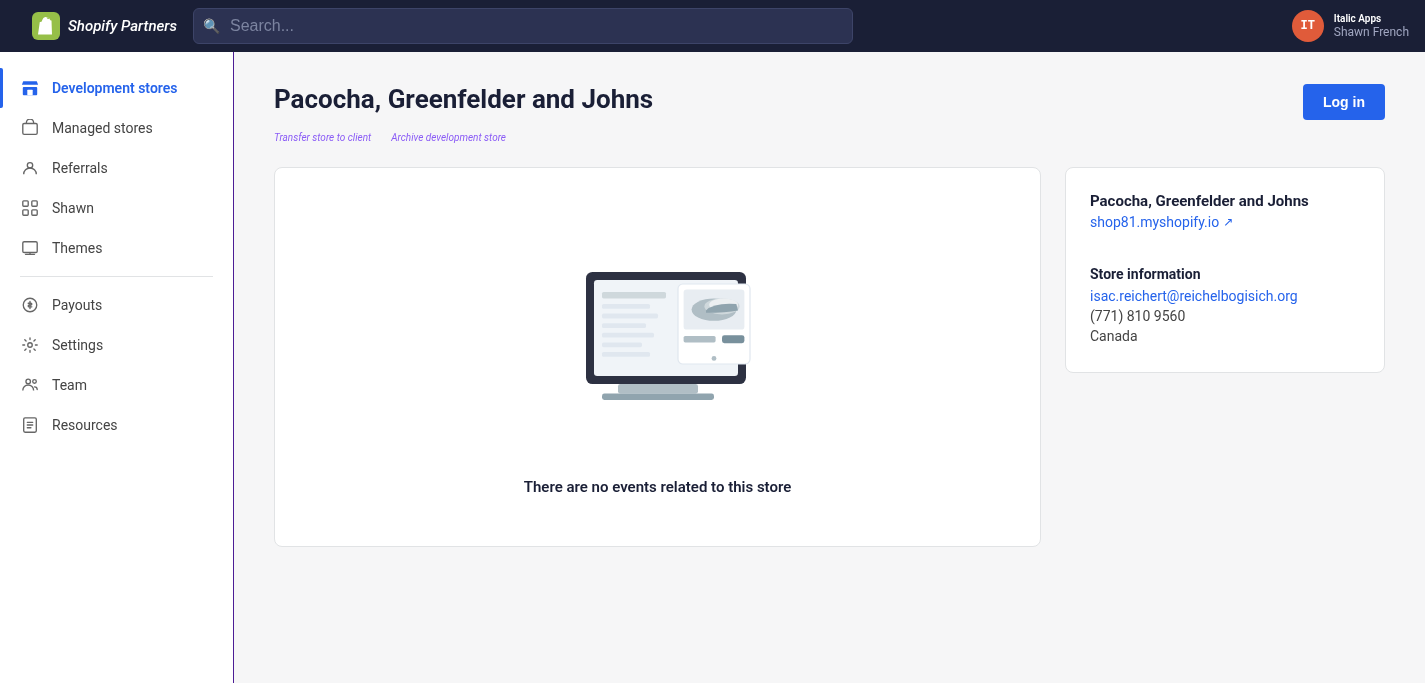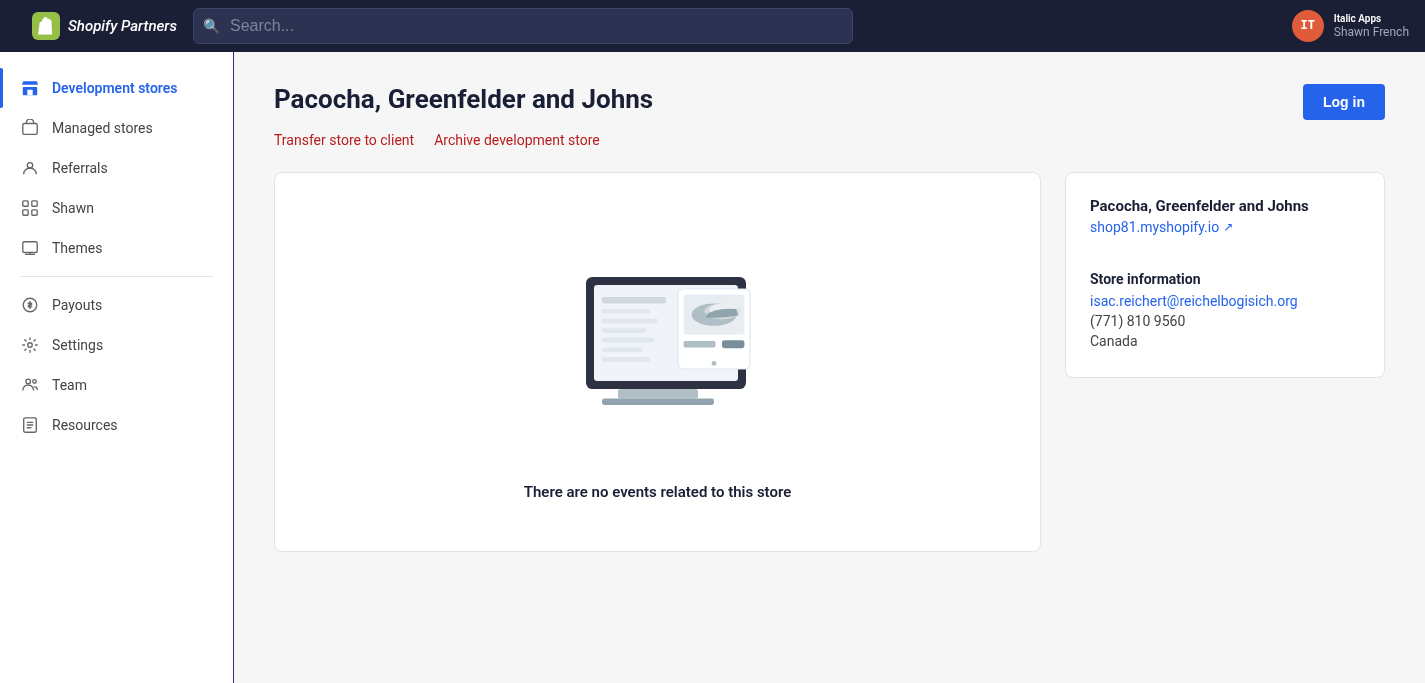--- a/index.html
+++ b/index.html
@@ -167,24 +167,25 @@
       font-size: 14px;
       font-weight: 600;
       cursor: pointer;
     }
     .page-actions {
       display: flex;
       gap: 20px;
       margin-bottom: 24px;
     }
     .page-action-link {
-      font-size: 14px;
-      color: #b91c1c;
+      font-size: 10px;
+      color: #8b5cf6;
       cursor: pointer;
       text-decoration: none;
+      font-style: italic;
     }
 
     .content-area {
       display: flex;
       gap: 24px;
     }
 
     
     .empty-card {
       flex: 1;

